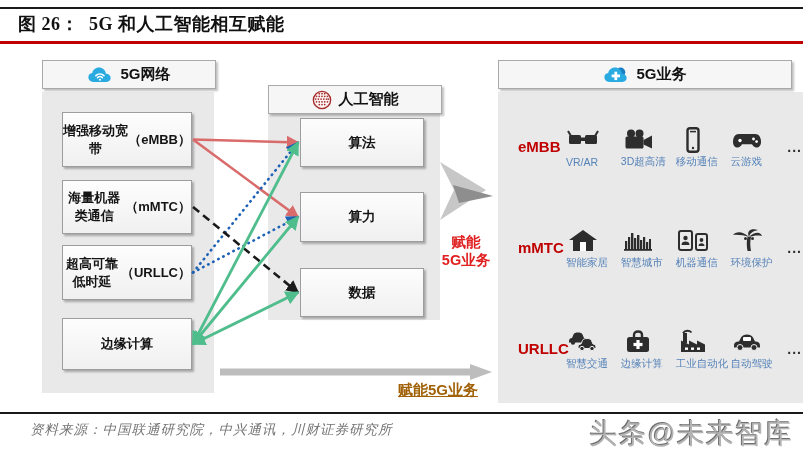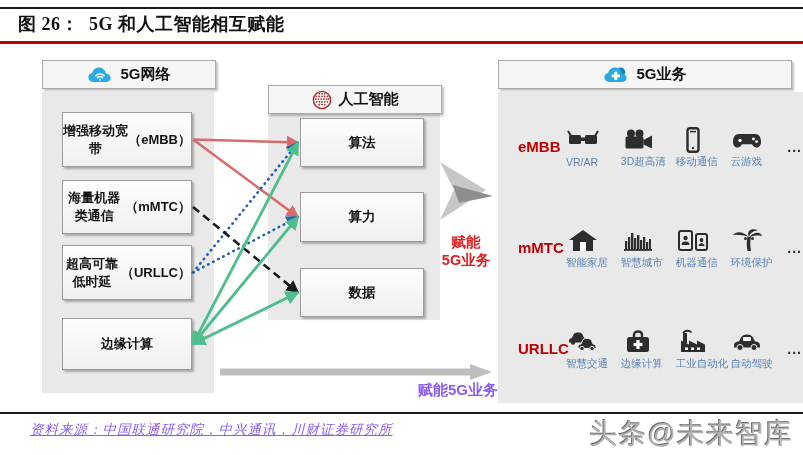--- a/index.html
+++ b/index.html
@@ -5,21 +5,21 @@
   html,body{margin:0;padding:0;background:#fff;}
   #page{position:relative;width:803px;height:455px;overflow:hidden;
         font-family:"Liberation Sans","DejaVu Sans",sans-serif;background:#fff;}
   .rule{position:absolute;left:0;width:803px;}
   .rule-top{top:7px;height:2px;background:#1a1a1a;}
   .rule-red{top:41px;height:2.5px;background:#c00000;}
   .rule-bottom{top:412px;height:2px;background:#1a1a1a;}
   .fig-title{position:absolute;left:18px;top:12px;font-family:"Liberation Serif","DejaVu Serif",serif;
              font-weight:bold;font-size:18px;color:#111;letter-spacing:.5px;white-space:pre;}
   .source{position:absolute;left:30px;top:421px;font-family:"Liberation Serif","DejaVu Serif",serif;
-          font-style:italic;font-size:13.5px;color:#8b5cf6;letter-spacing:1px;text-decoration:underline;}
+          font-style:italic;font-size:13.5px;color:#737373;letter-spacing:1px;}
   .watermark{position:absolute;right:10px;top:415px;font-size:28px;font-weight:normal;color:#b3b3b3;
              letter-spacing:1px;text-shadow:-1px -1px 0 #6e6e6e,1px 1px 0 #fff;text-align:right;}
   .hdr{position:absolute;height:27px;background:#f6f6f6;border:1px solid #a9a9a9;
        box-shadow:2px 2px 2px rgba(0,0,0,.25);display:flex;align-items:center;justify-content:center;gap:7px;
        font-weight:bold;font-size:15px;color:#111;z-index:2;text-align:right;}
   .panel{position:absolute;background:#e9e9e9;z-index:1;}
   .nbox{position:absolute;left:20px;width:128px;background:linear-gradient(#fdfdfd,#f0f0f0);
         border:1px solid #9d9d9d;box-shadow:2px 2px 2px rgba(0,0,0,.28);
         display:flex;flex-direction:row;align-items:center;justify-content:center;
         font-weight:bold;font-size:13px;color:#141414;line-height:1.35;text-align:center;}
@@ -30,22 +30,22 @@
   .svc-body{display:flex;flex-direction:column;justify-content:space-around;padding:4px 12px;}
   .svc-row{display:flex;align-items:center;padding-left:8px;}
   .svc-label{width:48px;font-weight:bold;font-size:15px;color:#c00000;flex:0 0 48px;}
   .svc-item{width:60px;display:flex;flex-direction:column;align-items:flex-start;gap:2px;}
   .svc-item .svg-icon{height:28px;display:flex;align-items:flex-end;justify-content:center;}
   .svc-item-label{font-size:10.5px;color:#5582b8;white-space:nowrap;}
   .svc-more{font-weight:bold;font-size:14px;color:#2d2d2d;margin-left:2px;letter-spacing:1px;}
   .svg-icon{display:inline-flex;align-items:center;justify-content:center;}
   .empower-center{position:absolute;left:430px;top:233px;width:72px;text-align:center;
                   font-weight:bold;font-size:14.5px;color:#e02020;line-height:1.25;z-index:3;}
-  .empower-bottom{position:absolute;left:398px;top:381px;width:100px;text-align:right;
-                  font-weight:bold;font-size:15px;color:#8b5cf6;z-index:3;}
+  .empower-bottom{position:absolute;left:398px;top:381px;width:100px;text-align:left;
+                  font-weight:bold;font-size:15px;color:#a16207;z-index:3;text-decoration:underline;}
   #links-svg{position:absolute;left:0;top:0;z-index:5;pointer-events:none;}
   .deco{position:absolute;z-index:2;}
 </style>
 </head>
 <body>
 
 <div id="page">
   <div class="rule rule-top"></div>
   <div class="fig-title">图 26：  5G 和人工智能相互赋能</div>
   <div class="rule rule-red"></div>

